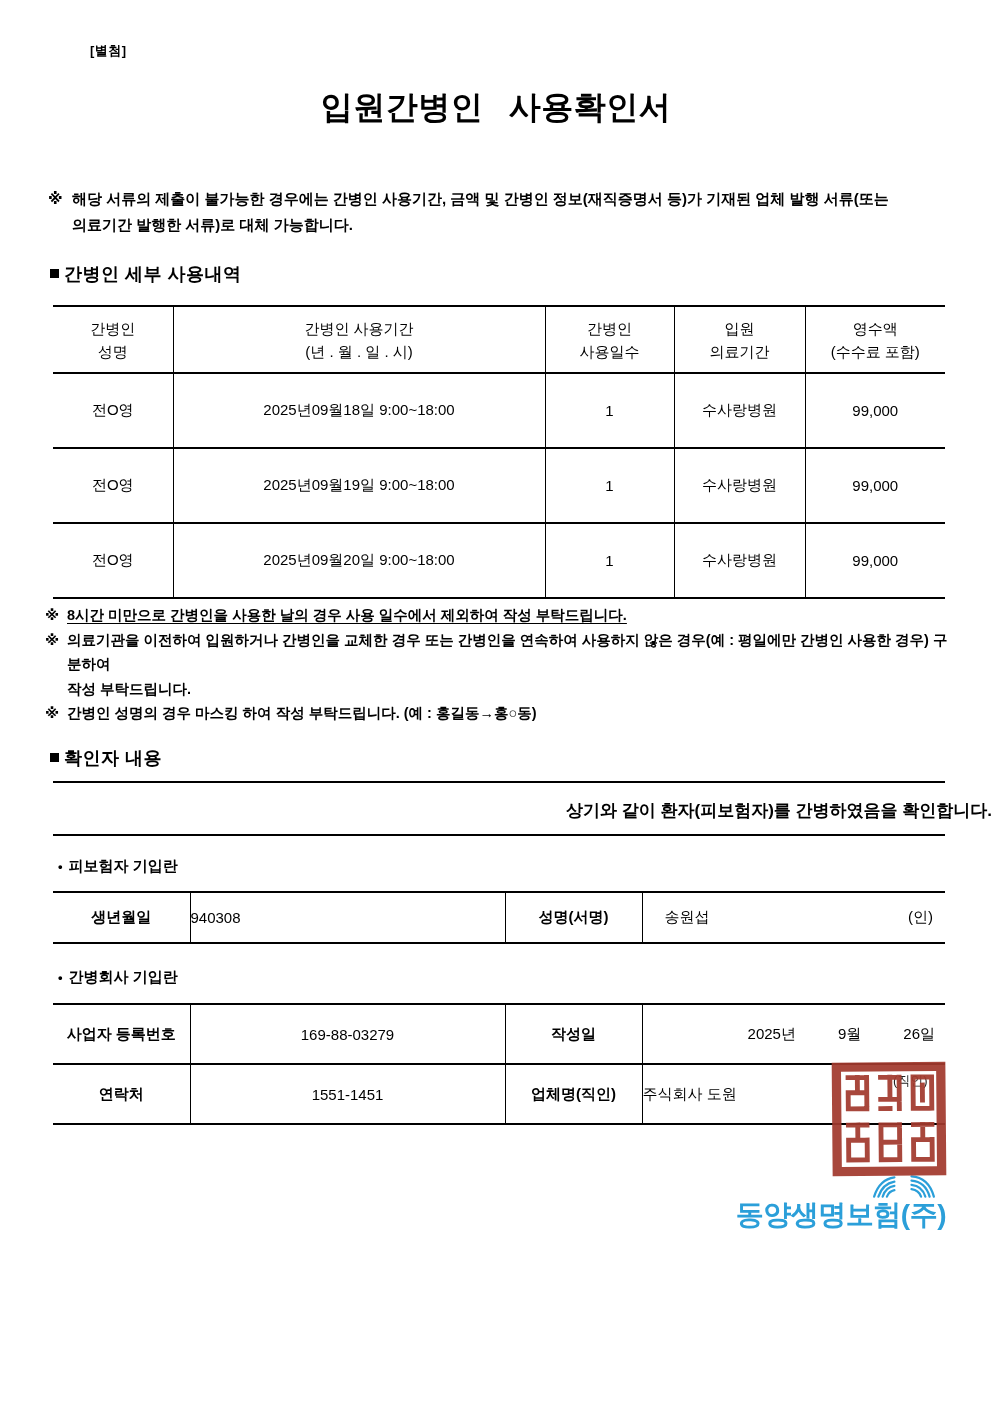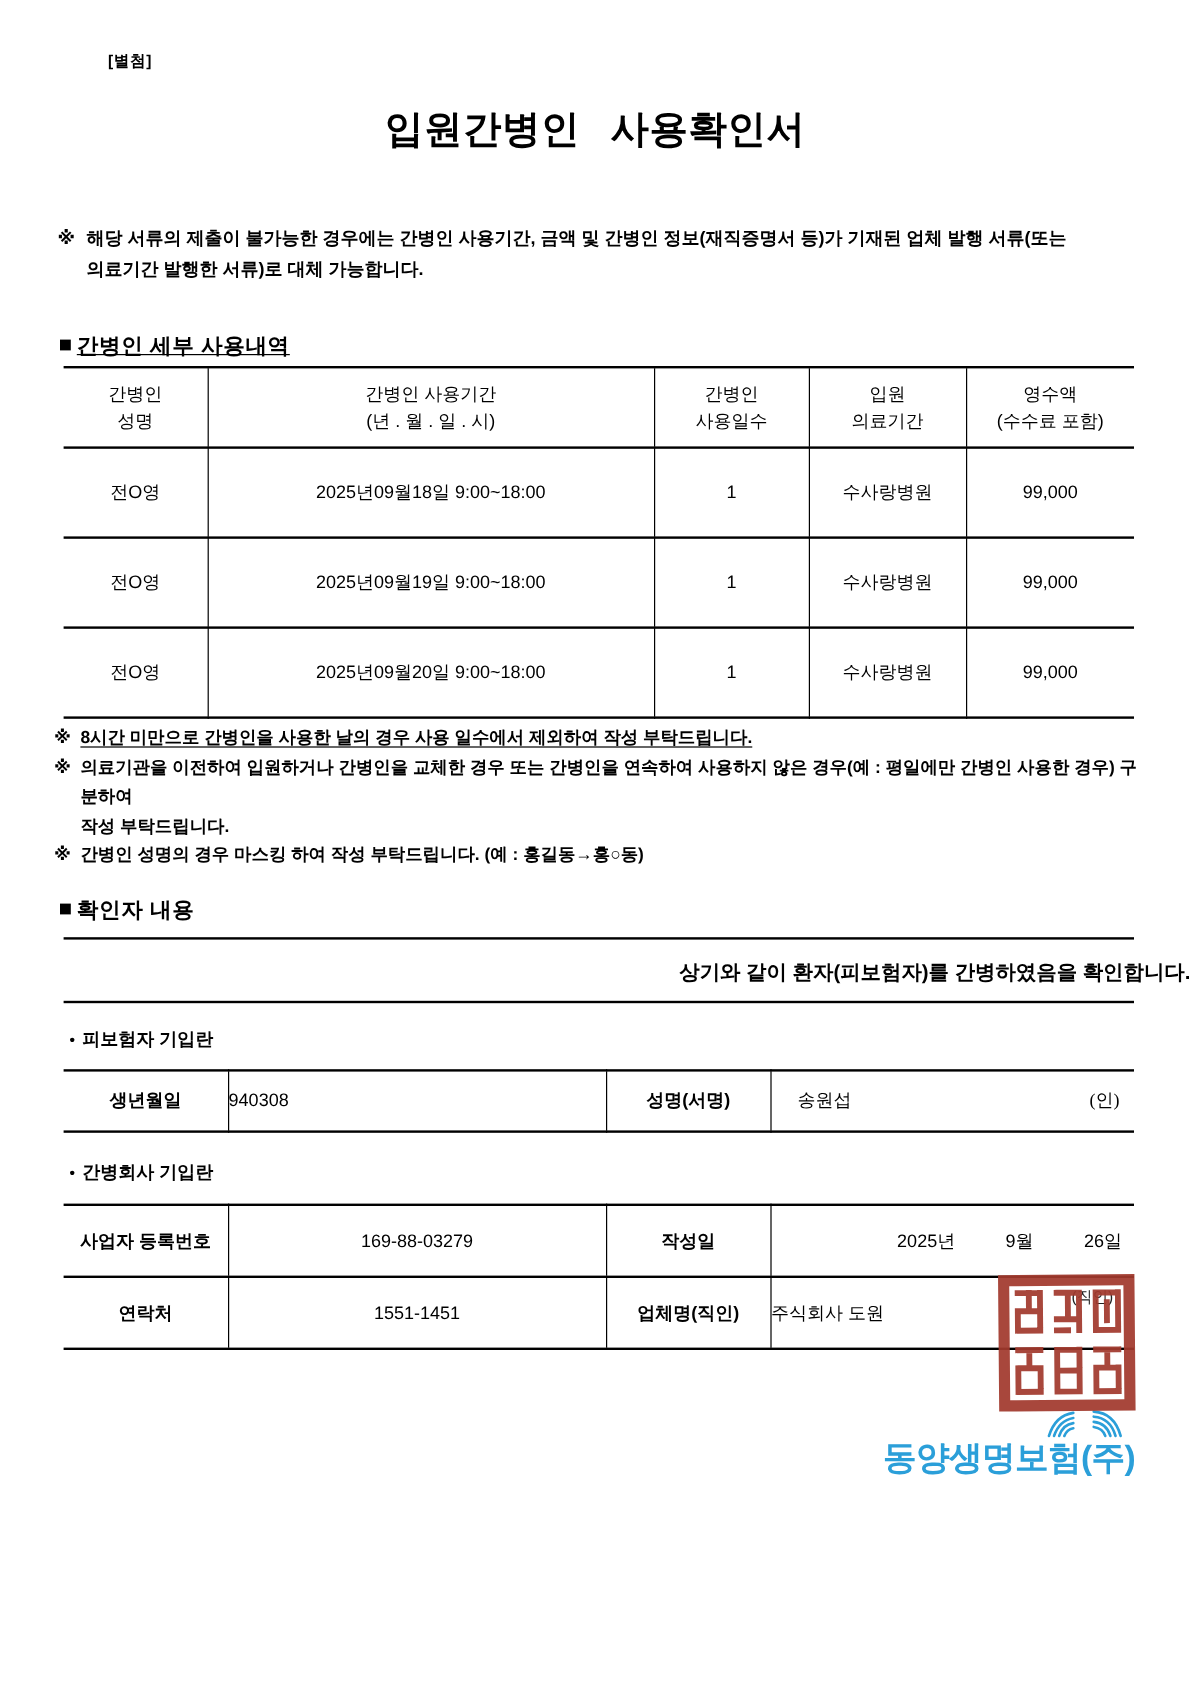--- a/index.html
+++ b/index.html
@@ -29,21 +29,21 @@
   }
   .note-marker { width: 24px; flex: 0 0 24px; }
   .section-header {
     position: absolute; left: 50px;
     font-size: 18px; font-weight: 700; letter-spacing: 0.5px;
   }
   .section-header .sq {
     display: inline-block; width: 9px; height: 9px; background: #000;
     margin-right: 5px; vertical-align: 2px;
   }
-  .sh-usage { top: 276px; text-decoration: underline; }
+  .sh-usage { top: 262px; }
   .sh-confirm { top: 746px; }
 
   table { border-collapse: collapse; table-layout: fixed; }
   .usage-table {
     position: absolute; left: 53px; top: 305px; width: 892px;
     font-size: 15px;
   }
   .usage-table th, .usage-table td {
     text-align: center; vertical-align: middle; font-weight: normal;
   }
@@ -91,21 +91,21 @@
   .form-table tr:first-child { border-top: 2px solid #000; }
   .form-table td { vertical-align: middle; }
   .form-table td + td { border-left: 1.5px solid #000; }
   .fc1 { width: 137px; } .fc2 { width: 315px; } .fc3 { width: 137px; } .fc4 { width: 303px; }
   .form-table .lbl { text-align: center; font-weight: 700; margin-top: 23px; }
   .form-table .val { text-align: left; }
   .form-table .val-center { text-align: center; }
   .insured-table { top: 891px; }
   .company-table { top: 1003px; }
   .company-table tr { height: 60px; }
-  .name-cell { display: flex; align-items: center; justify-content: space-between; padding: 0 12px 0 22px; font-family: Liberation Serif, serif; }
+  .name-cell { display: flex; align-items: center; justify-content: space-between; padding: 0 12px 0 22px; }
   .date-cell { display: flex; align-items: center; justify-content: flex-end; gap: 42px; padding-right: 10px; }
 
   .stamp-placeholder {
     position: absolute; left: 893px; top: 1072px;
     font-size: 13px; color: #222; z-index: 1;
   }
   .seal {
     position: absolute; left: 831px; top: 1061px; width: 116px; height: 116px;
     z-index: 2; transform: rotate(-0.5deg); opacity: 0.93;
   }

